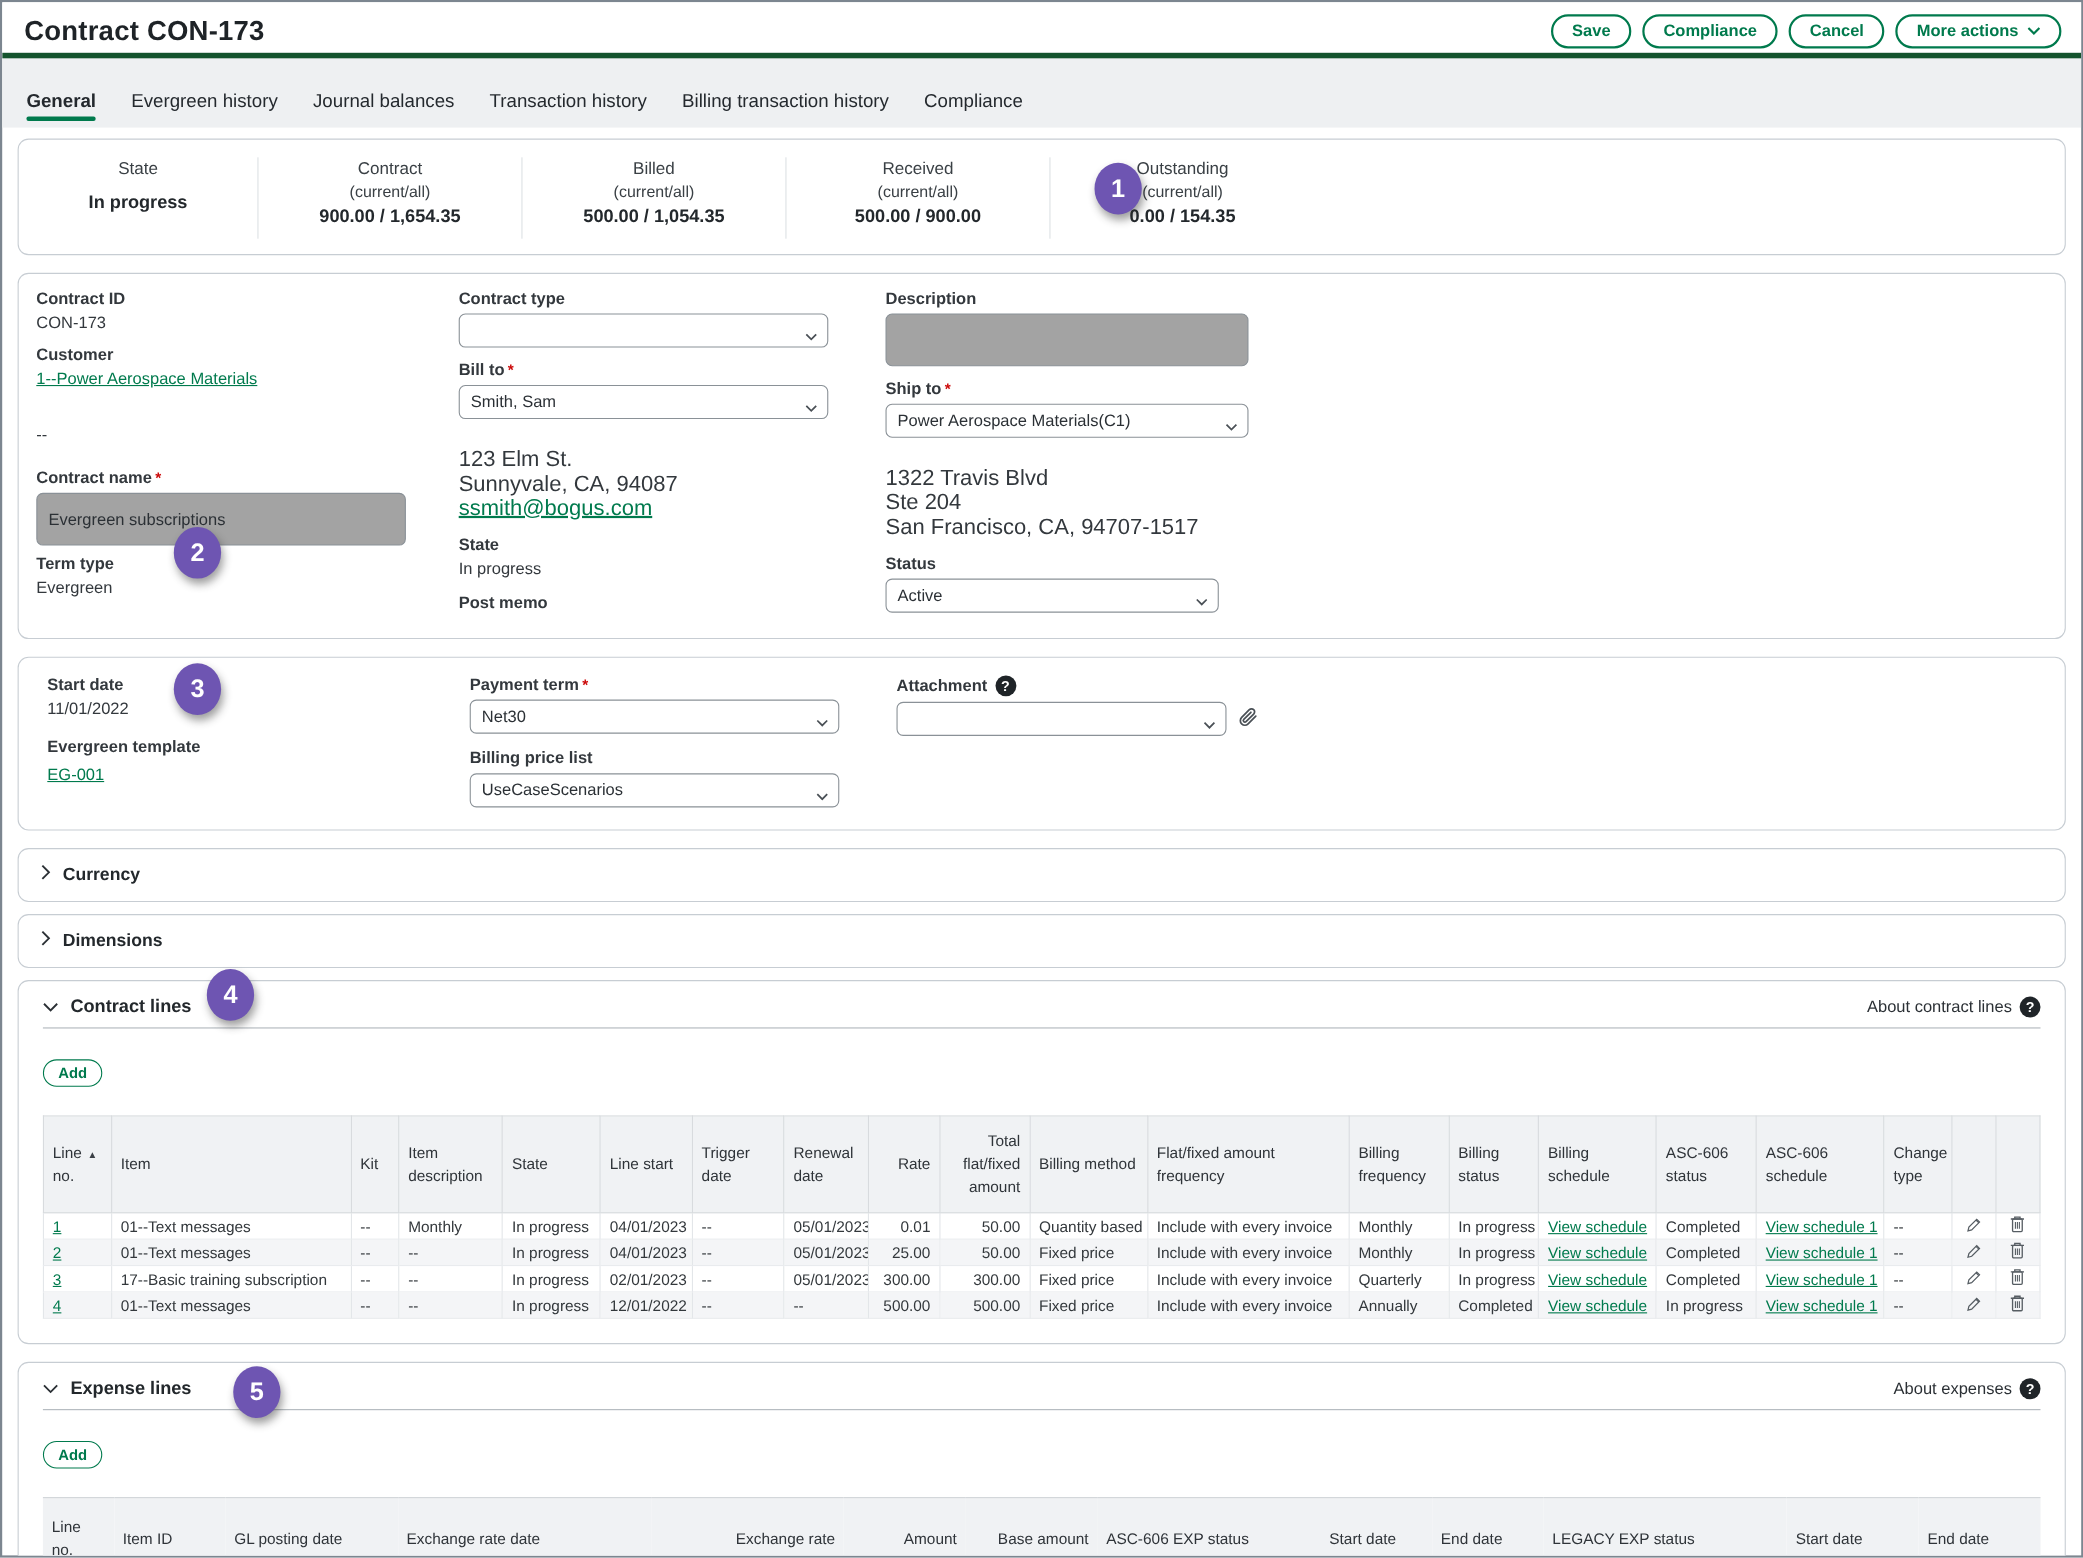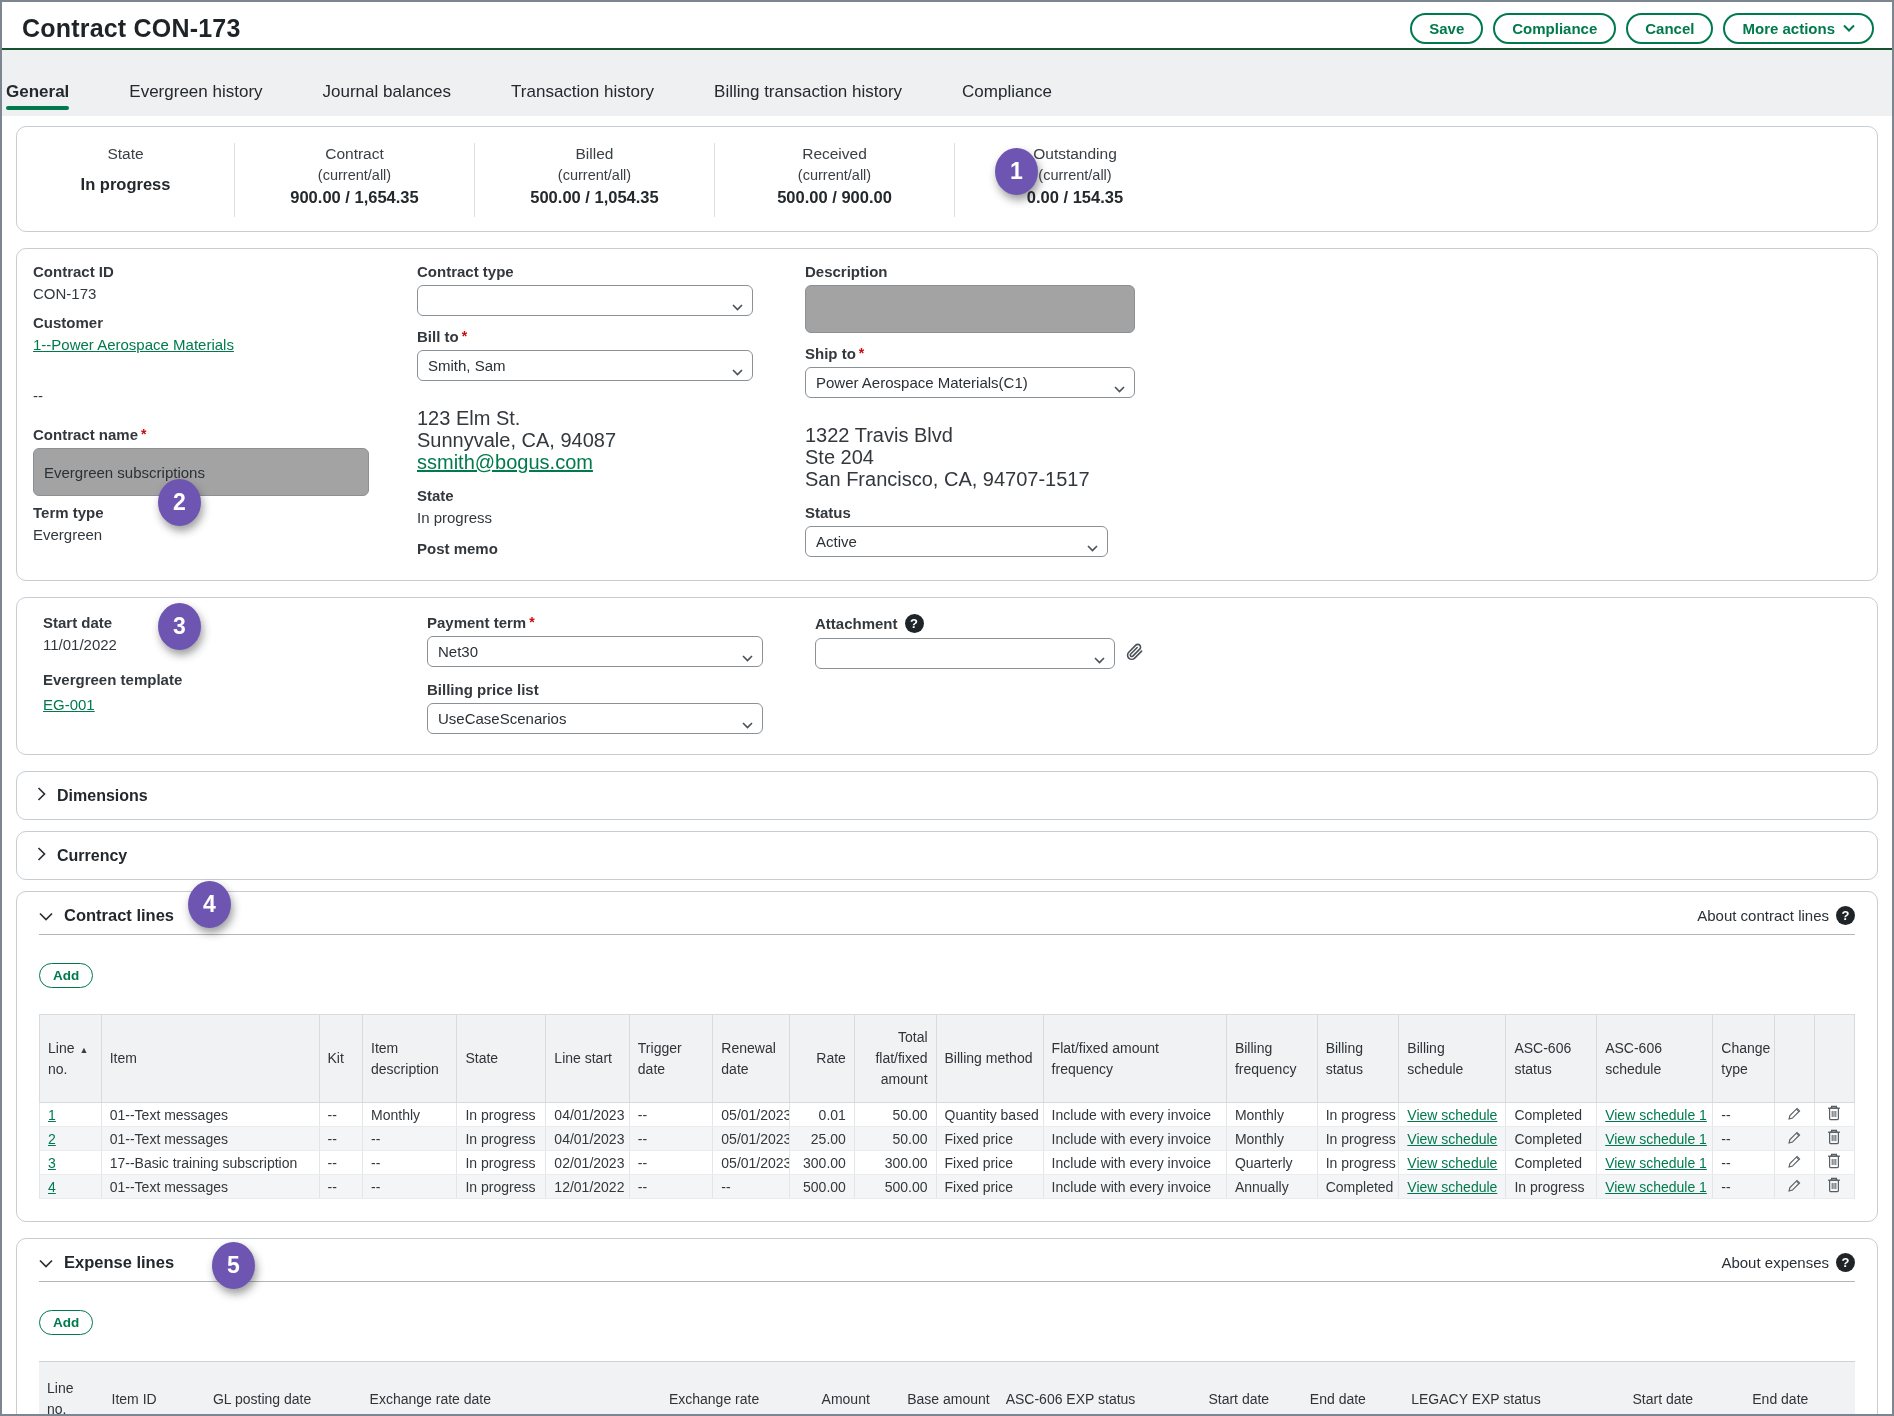--- a/index.html
+++ b/index.html
@@ -14,21 +14,21 @@
   }
 
   
   .titlebar { height: 46px; display:flex; justify-content:space-between; align-items:center; padding: 8px 18px 2px 20px; background:#fff; }
   .page-title { font-size: 25px; font-weight: 700; color:#1e2327; letter-spacing:.2px; }
   .actions { display:flex; gap: 10px; }
   .btn { display:inline-flex; align-items:center; gap:8px; border:2px solid #007a4d; color:#007a4d; background:#fff; border-radius: 19px; padding: 5px 17px; font-size: 15px; font-weight: 700; cursor:pointer; font-family: inherit; }
   .btn svg { display:block; }
 
   
-  .tabstrip { background:#eef0f2; border-top:2px solid #14532d; height: 68px; display:flex; align-items:flex-end; gap: 60px; padding: 0 0 0 4px; }
+  .tabstrip { background:#eef0f2; border-top:5px solid #14532d; height: 68px; display:flex; align-items:flex-end; gap: 32px; padding: 0 0 0 22px; }
   .tab { font-size: 17px; color:#24292e; padding-bottom: 14px; position: relative; cursor:pointer; }
   .tab.active { font-weight: 700; }
   .tab.active::after { content:""; position:absolute; left:0; right:0; bottom:6px; height:4px; background:#007a4d; border-radius:3px; }
 
   
   .content { padding: 10px 14px 6px; }
   .card { background:#fff; border:1px solid #c7cdd3; border-radius: 10px; }
 
   
   .summary { display:flex; align-items:stretch; padding: 16px 0 14px; margin-bottom: 16px; height: 106px; }
@@ -280,27 +280,27 @@
               <path d="M21 11.5l-8.8 8.8a5.2 5.2 0 01-7.4-7.4L13.6 4a3.5 3.5 0 015 5l-8.8 8.8a1.8 1.8 0 01-2.6-2.6L15.4 7"></path>
             </svg></span>
       </div>
     </div>
   </div>
 
   <div class="card collapse-bar">
     <span><svg width="9" height="14" viewBox="0 0 9 14">
           <path d="M1.5 1l6 6-6 6" fill="none" stroke="#2b3035" stroke-width="1.7"></path>
         </svg></span>
-    <span>Dimensions</span>
+    <span>Currency</span>
   </div>
   <div class="card collapse-bar">
     <span><svg width="9" height="14" viewBox="0 0 9 14">
           <path d="M1.5 1l6 6-6 6" fill="none" stroke="#2b3035" stroke-width="1.7"></path>
         </svg></span>
-    <span>Currency</span>
+    <span>Dimensions</span>
   </div>
 
   <div class="card lines-card">
     <div class="section-head">
       <div class="section-title">
         <span><svg width="14" height="9" viewBox="0 0 14 9">
               <path d="M1 1.5l6 6 6-6" fill="none" stroke="#2b3035" stroke-width="1.7"></path>
             </svg></span>
         <span>Contract lines</span>
       </div>

